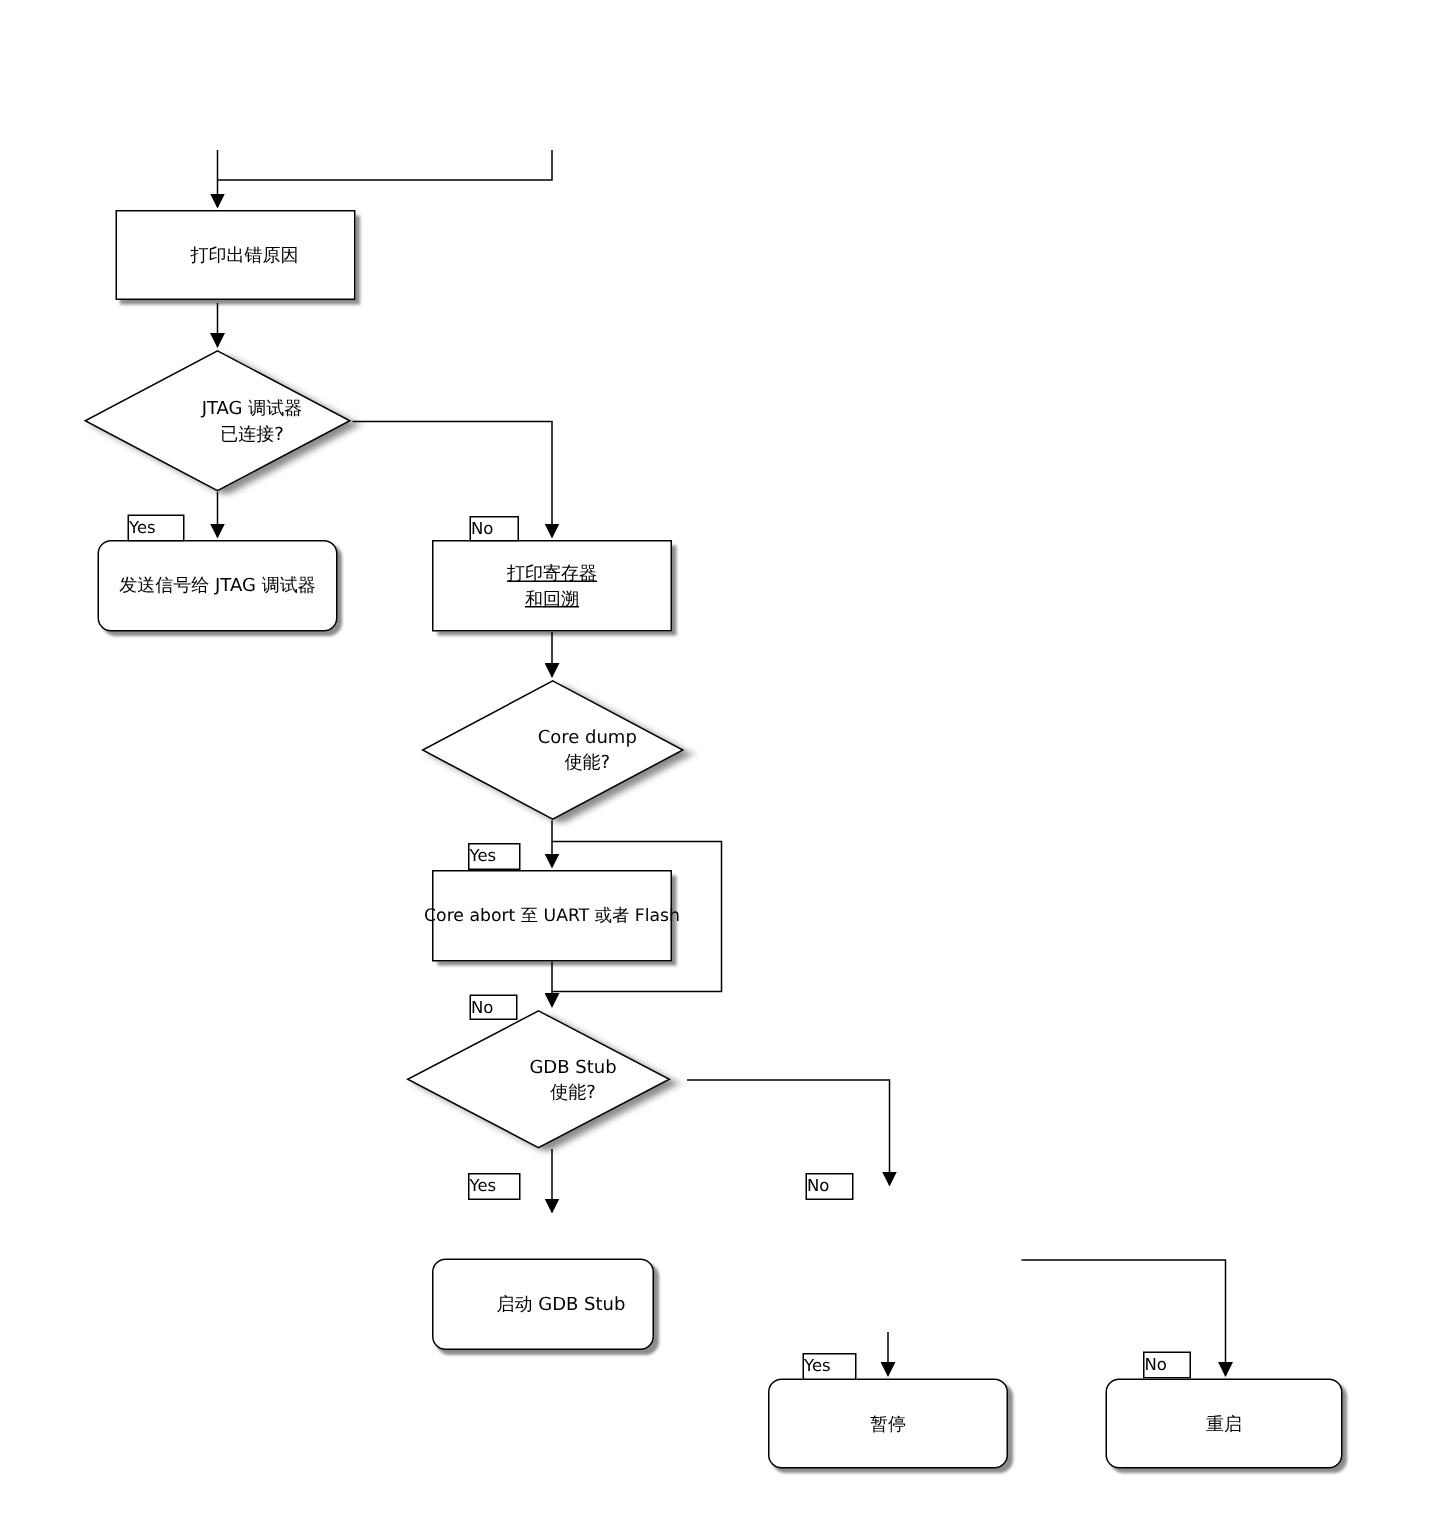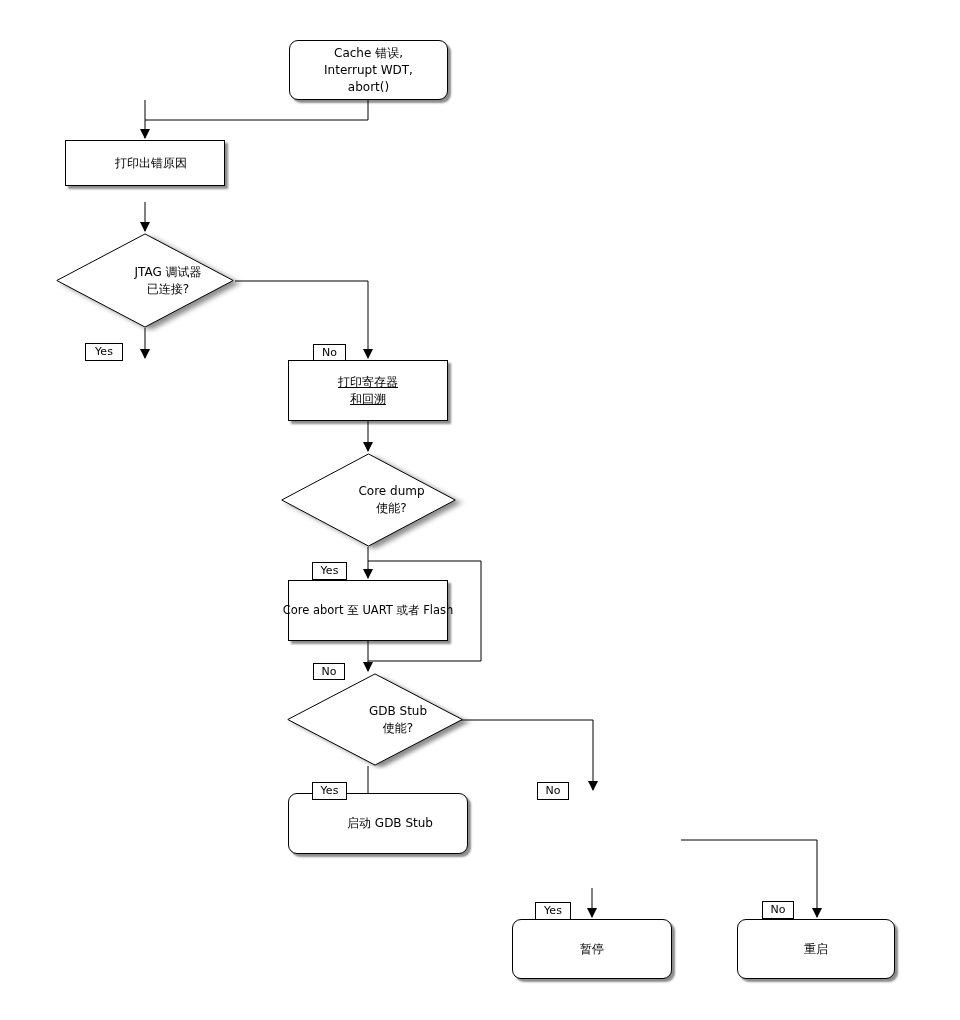--- a/index.html
+++ b/index.html
@@ -24,35 +24,35 @@
   .diamond polygon {
     fill:var(--fill,#fff); stroke:var(--stroke,#000); stroke-width:1;
     vector-effect:non-scaling-stroke;
     filter:drop-shadow(3px 3px 2px rgba(0,0,0,0.45));
   }
   .dtext { position:relative; line-height:17px;margin-left:46px; }
   .ln { display:block; }
 
   .elabel {
     position:absolute; background:var(--fill,#fff); border:1px solid var(--stroke,#000);
-    font-size:11px; line-height:14px; padding:1px 0; text-align:center;
+    font-size:11px; line-height:14px; padding:1px 0; 
     box-sizing:border-box;
   }
 
   
   #n-cpu        { left:65px;  top:40px;  width:160px; height:60px; }
   #n-cache      { left:289px; top:40px;  width:159px; height:60px; }
-  #n-cause      { left:65px;  top:140px; width:160px; height:46px;padding-left:12px; }
+  #n-cause      { left:77px;  top:140px; width:160px; height:60px;padding-left:12px; }
   #n-jtagq      { left:55px;  top:233px; width:180px; height:95px; }
   #n-sendjtag   { left:65px;  top:360px; width:160px; height:61px; }
   #n-printregs  { left:288px; top:360px; width:160px; height:61px;text-decoration:underline; }
   #n-coredumpq  { left:280px; top:453px; width:177px; height:94px; }
   #n-docoredump { left:288px; top:580px; width:160px; height:61px; font-size:11.5px; }
-  #n-gdbq       { left:286px; top:673px; width:178px; height:93px; }
-  #n-startgdb   { left:288px; top:793px; width:180px; height:61px;padding-left:24px; }
+  #n-gdbq       { left:270px; top:673px; width:178px; height:93px; }
+  #n-startgdb   { left:288px; top:839px; width:148px; height:61px;padding-left:24px; }
   #n-haltq      { left:503px; top:792px; width:178px; height:96px; }
   #n-halt       { left:512px; top:919px; width:160px; height:60px; }
   #n-reboot     { left:737px; top:919px; width:158px; height:60px; }
 
   
   #l-yes1 { left:85px;  top:343px; width:38px; height:18px; }
   #l-no1  { left:313px; top:344px; width:33px; height:17px; }
   #l-yes2 { left:312px; top:562px; width:35px; height:18px; }
   #l-no2  { left:313px; top:663px; width:32px; height:17px; }
   #l-yes3 { left:312px; top:782px; width:35px; height:18px; }
@@ -92,40 +92,38 @@
     <polyline points="368,766 368,808" marker-end="url(#arrow)"></polyline>
 
     <polyline points="458,720 593,720 593,790" marker-end="url(#arrow)"></polyline>
 
     <polyline points="592,888 592,917" marker-end="url(#arrow)"></polyline>
 
     <polyline points="681,840 817,840 817,917" marker-end="url(#arrow)"></polyline>
   </svg>
 
 
-  <div class="node box rounded" id="n-cache">
-    <span class="ln">Cache 错误,</span>
-    <span class="ln">Interrupt WDT,</span>
-    <span class="ln">abort()</span>
-  </div>
 
   <div class="node box" id="n-cause">
     <span class="ln">打印出错原因</span>
   </div>
 
   <div class="node diamond" id="n-jtagq">
     <svg class="dshape" viewBox="0 0 100 100" preserveAspectRatio="none" xmlns="http://www.w3.org/2000/svg">
       <polygon points="50,1 99,50 50,99 1,50"></polygon>
     </svg>
     <div class="dtext">
       <span class="ln">JTAG 调试器</span>
       <span class="ln">已连接?</span>
     </div>
   </div>
 
+  <div class="node box rounded" id="n-sendjtag">
+    <span class="ln">发送信号给 JTAG 调试器</span>
+  </div>
 
   <div class="node box" id="n-printregs">
     <span class="ln">打印寄存器</span>
     <span class="ln">和回溯</span>
   </div>
 
   <div class="node diamond" id="n-coredumpq">
     <svg class="dshape" viewBox="0 0 100 100" preserveAspectRatio="none" xmlns="http://www.w3.org/2000/svg">
       <polygon points="50,1 99,50 50,99 1,50"></polygon>
     </svg>

